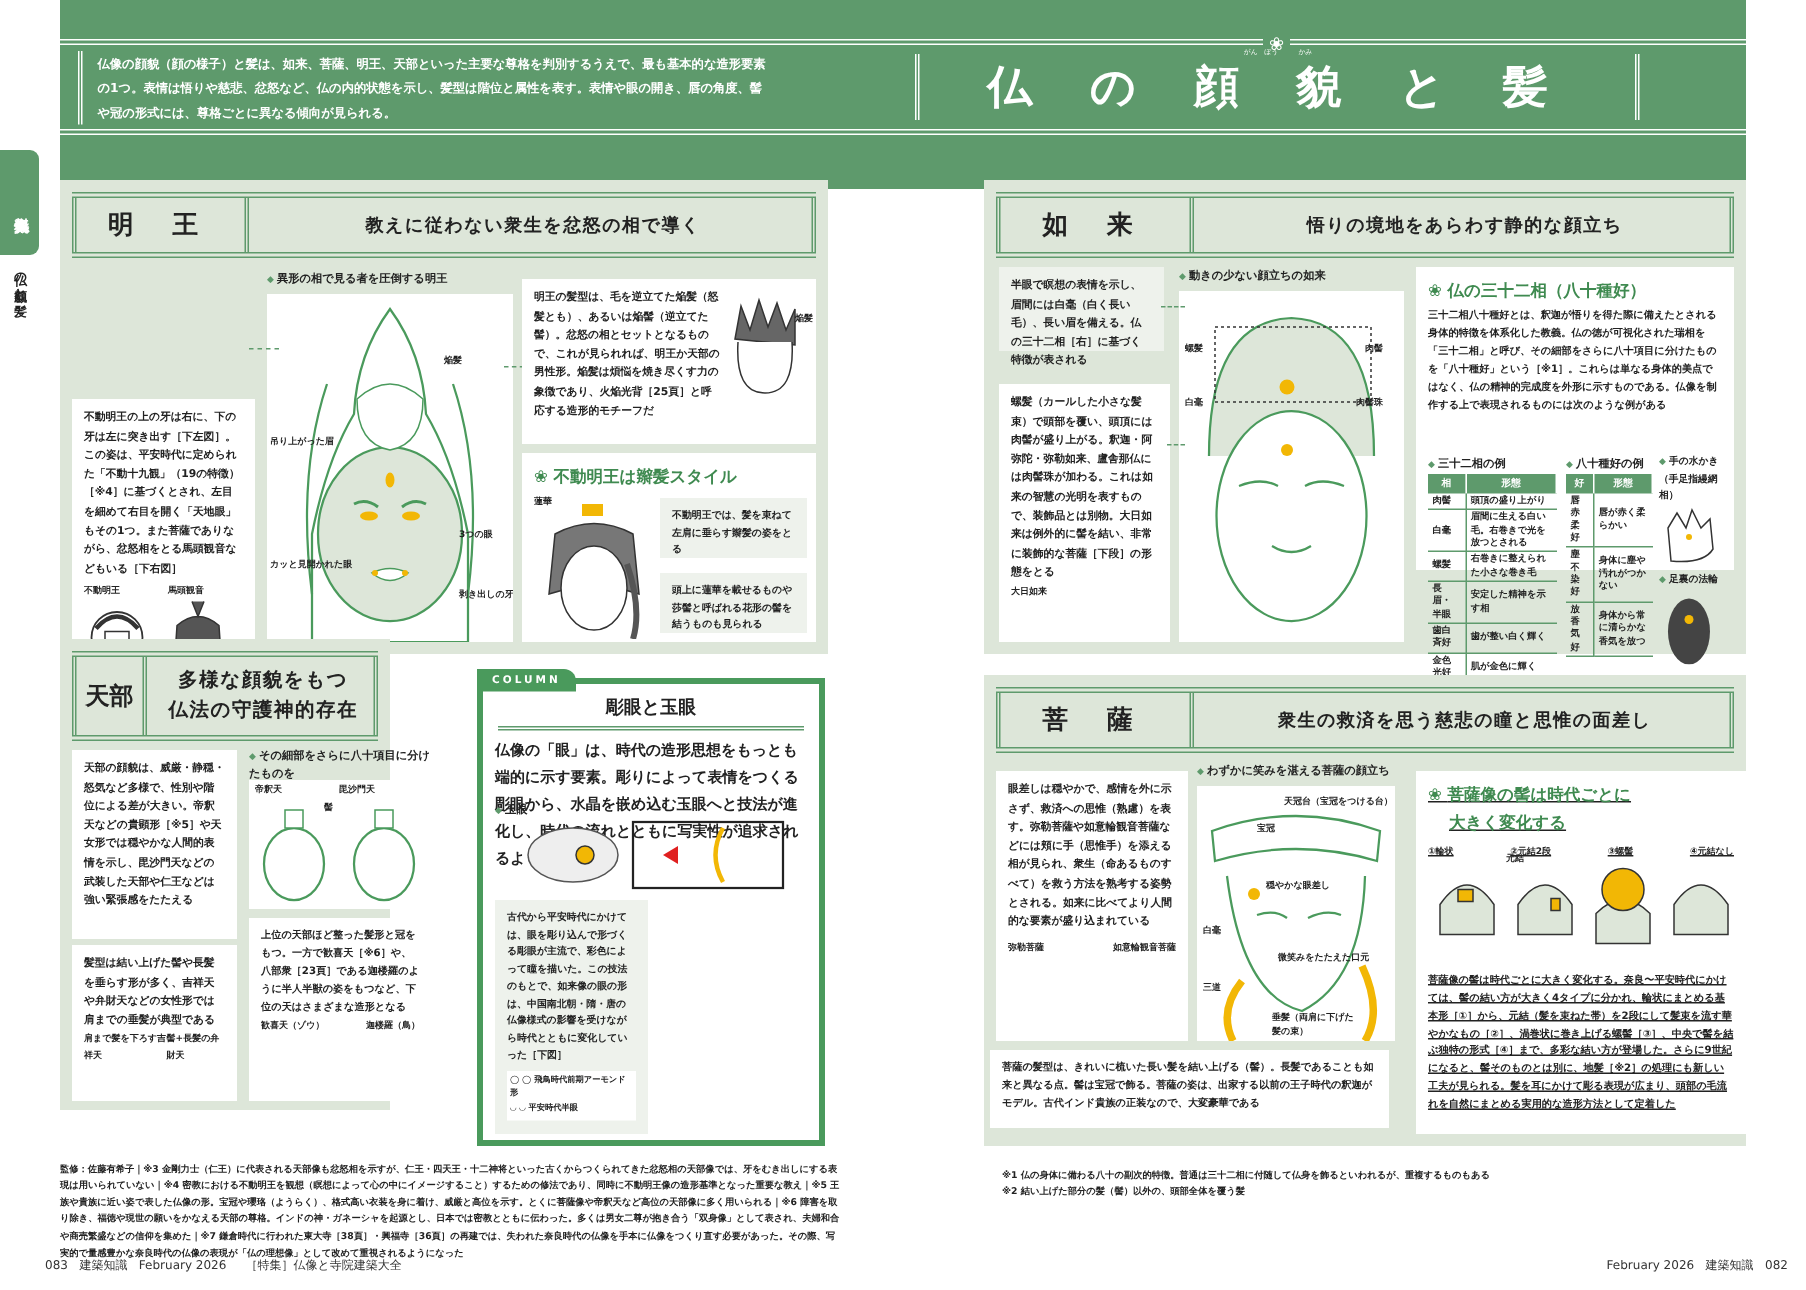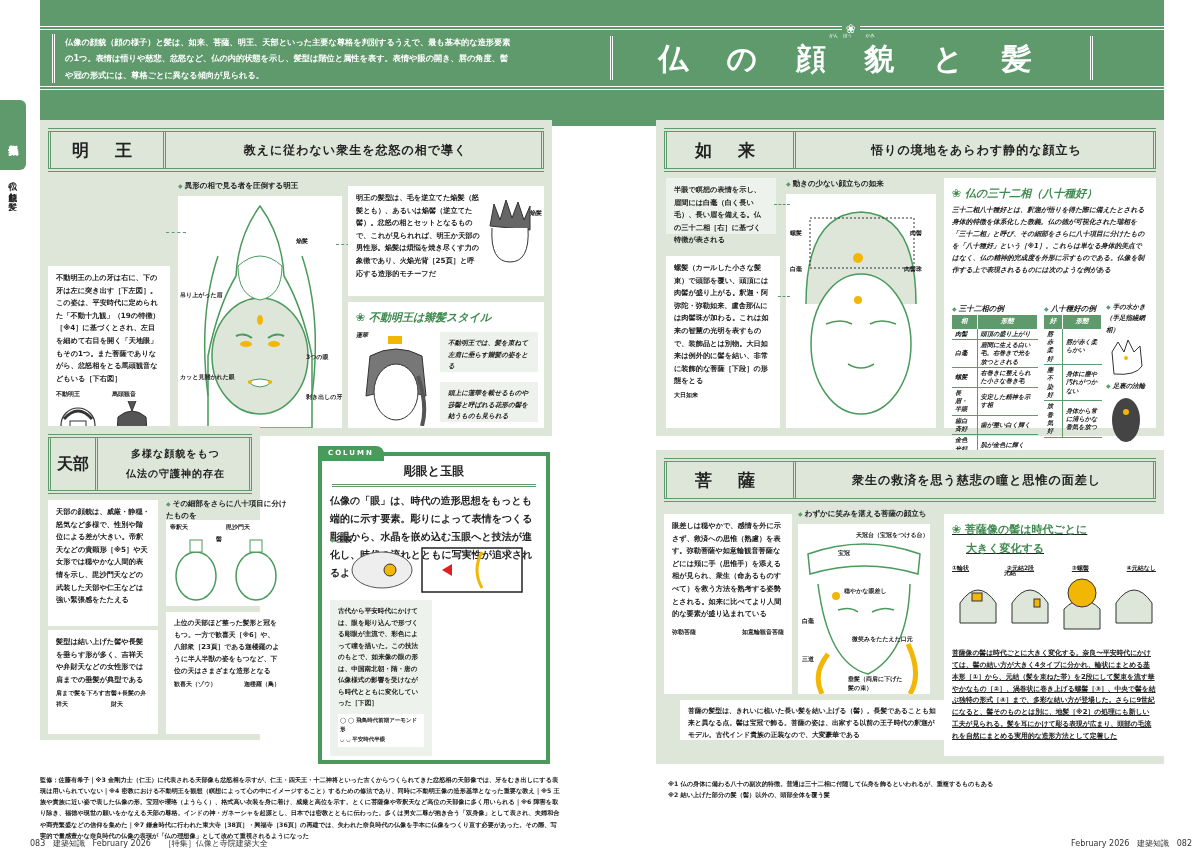--- a/index.html
+++ b/index.html
@@ -121,38 +121,38 @@
 
   <div class="box" style="left:308px;top:66px;width:196px;height:110px;">
     <div style="width:124px;">明王の髪型は、毛を逆立てた焔髪（怒髪とも）、あるいは焔髻（逆立てた髻）。忿怒の相とセットとなるもので、これが見られれば、明王か天部の男性形。焔髪は煩悩を焼き尽くす力の象徴であり、火焔光背［25頁］と呼応する造形的モチーフだ</div>
     <svg width="50" height="70" style="position:absolute;right:10px;top:10px">
       <path d="M6 30 L10 8 L16 24 L22 4 L28 22 L34 6 L40 24 L46 10 L46 34 Z" fill="#666" stroke="#333"></path>
       <path d="M8 32 Q6 66 26 66 Q46 66 44 32" fill="#fff" stroke="#333"></path>
     </svg>
     <span class="lbl" style="right:2px;top:22px">焔髪</span>
   </div>
 
-  <div class="box" style="left:308px;top:182px;width:196px;height:126px;font-style:italic;">
+  <div class="box" style="left:308px;top:182px;width:196px;height:126px;">
     <div class="green-h"><span>❀ </span><span>不動明王は辮髪スタイル</span></div>
     <span class="lbl" style="left:8px;top:28px">蓮華</span>
     <svg width="80" height="90" style="position:absolute;left:8px;top:34px">
       <rect x="32" y="0" width="14" height="8" fill="#f2b705"></rect>
       <path d="M14 20 Q40 6 66 20 L70 60 Q40 50 10 60Z" fill="#777" stroke="#333"></path>
       <ellipse cx="40" cy="56" rx="22" ry="28" fill="#fff" stroke="#333"></ellipse>
       <path d="M62 40 Q72 70 66 90" stroke="#555" stroke-width="4" fill="none"></path>
     </svg>
     <div class="box tint" style="left:92px;top:30px;width:98px;height:40px;font-size:6.6px;">不動明王では、髪を束ねて左肩に垂らす辮髪の姿をとる</div>
     <div class="box tint" style="left:92px;top:80px;width:98px;height:40px;font-size:6.6px;">頭上に蓮華を載せるものや莎髻と呼ばれる花形の髻を結うものも見られる</div>
   </div>
 </div>
 
 <div class="panel" style="left:40px;top:426px;width:220px;height:314px;">
   <div class="sec-head" style="height:60px;">
     <div class="name" style="width:50px;line-height:52px;font-size:16px;letter-spacing:0;">天部</div>
-    <div class="sub" style="left:54px;line-height:20px;padding-top:6px;font-size:10px;">
+    <div class="sub" style="left:54px;line-height:20px;padding-top:6px;font-size:13px;">
       <div>多様な顔貌をもつ</div>
       <div>仏法の守護神的存在</div>
     </div>
   </div>
   <div class="box" style="left:8px;top:74px;width:110px;height:126px;">天部の顔貌は、威厳・静穏・怒気など多様で、性別や階位による差が大きい。帝釈天などの貴顕形［※5］や天女形では穏やかな人間的表情を示し、毘沙門天などの武装した天部や仁王などは強い緊張感をたたえる</div>
   <div class="box" style="left:8px;top:204px;width:110px;height:104px;">
     <span>髪型は結い上げた髻や長髪を垂らす形が多く、吉祥天や弁財天などの女性形では肩までの垂髪が典型である</span>
     <div style="display:flex;justify-content:space-between;font-size:6px;margin-top:2px;">
       <span>肩まで髪を下ろす吉祥天</span>
         <span>髻+長髪の弁財天</span>
@@ -223,21 +223,21 @@
       <path d="M62 170 Q75 178 88 170" stroke="#4a9a5c" fill="none" stroke-width="1.5"></path>
     </svg>
     <span class="lbl" style="left:4px;top:34px">螺髪</span>
     <span class="lbl" style="left:124px;top:34px">肉髻</span>
     <span class="lbl" style="left:4px;top:70px">白毫</span>
     <span class="lbl" style="left:118px;top:70px">肉髻珠</span>
   </div>
   <div class="dash-h" style="left:118px;top:84px;width:16px;"></div>
   <div class="dash-h" style="left:122px;top:176px;width:12px;"></div>
 
-  <div class="box" style="left:288px;top:58px;width:212px;height:250px;font-size:6.8px;font-style:italic;">
+  <div class="box" style="left:288px;top:58px;width:212px;height:202px;font-size:6.8px;">
     <div class="green-h"><span>❀ </span><span>仏の三十二相（八十種好）</span></div>
     <div style="margin-top:2px;">三十二相八十種好とは、釈迦が悟りを得た際に備えたとされる身体的特徴を体系化した教義。仏の徳が可視化された瑞相を「三十二相」と呼び、その細部をさらに八十項目に分けたものを「八十種好」という［※1］。これらは単なる身体的美点ではなく、仏の精神的完成度を外形に示すものである。仏像を制作する上で表現されるものには次のような例がある</div>
     <div style="position:absolute;left:8px;top:124px;">
       <div class="cap" style="position:static;">三十二相の例</div>
       <table class="t" style="width:86px;">
         <tbody>
             <tr>
               <th>相</th>
               <th>形態</th>
             </tr>
@@ -333,21 +333,21 @@
       <path d="M30 130 Q14 150 24 170" stroke="#f2b705" stroke-width="5" fill="none"></path>
     </svg>
     <span class="lbl" style="left:58px;top:6px">天冠台（宝冠をつける台）</span>
     <span class="lbl" style="left:40px;top:24px">宝冠</span>
     <span class="lbl" style="left:46px;top:62px">穏やかな眼差し</span>
     <span class="lbl" style="left:4px;top:92px">白毫</span>
     <span class="lbl" style="left:54px;top:110px">微笑みをたたえた口元</span>
     <span class="lbl" style="left:4px;top:130px">三道</span>
     <span class="lbl" style="left:50px;top:150px;white-space:normal;width:60px;">垂髪（両肩に下げた髪の束）</span>
   </div>
-  <div class="box" style="left:24px;top:250px;width:266px;height:40px;font-size:6.8px;">菩薩の髪型は、きれいに梳いた長い髪を結い上げる（髻）。長髪であることも如来と異なる点。髻は宝冠で飾る。菩薩の姿は、出家する以前の王子時代の釈迦がモデル。古代インド貴族の正装なので、大変豪華である</div>
+  <div class="box" style="left:4px;top:250px;width:266px;height:52px;font-size:6.8px;">菩薩の髪型は、きれいに梳いた長い髪を結い上げる（髻）。長髪であることも如来と異なる点。髻は宝冠で飾る。菩薩の姿は、出家する以前の王子時代の釈迦がモデル。古代インド貴族の正装なので、大変豪華である</div>
 
   <div class="box" style="left:288px;top:64px;width:220px;height:242px;font-size:6.8px;text-decoration:underline;">
     <div class="green-h">
       <div><span>❀ </span><span>菩薩像の髻は時代ごとに</span></div>
       <div style="padding-left:14px">大きく変化する</div>
     </div>
     <div style="display:flex;justify-content:space-between;font-size:6px;margin-top:4px;">
       <span>①輪状</span>
         <span>②元結2段</span>
         <span>③螺髻</span>

